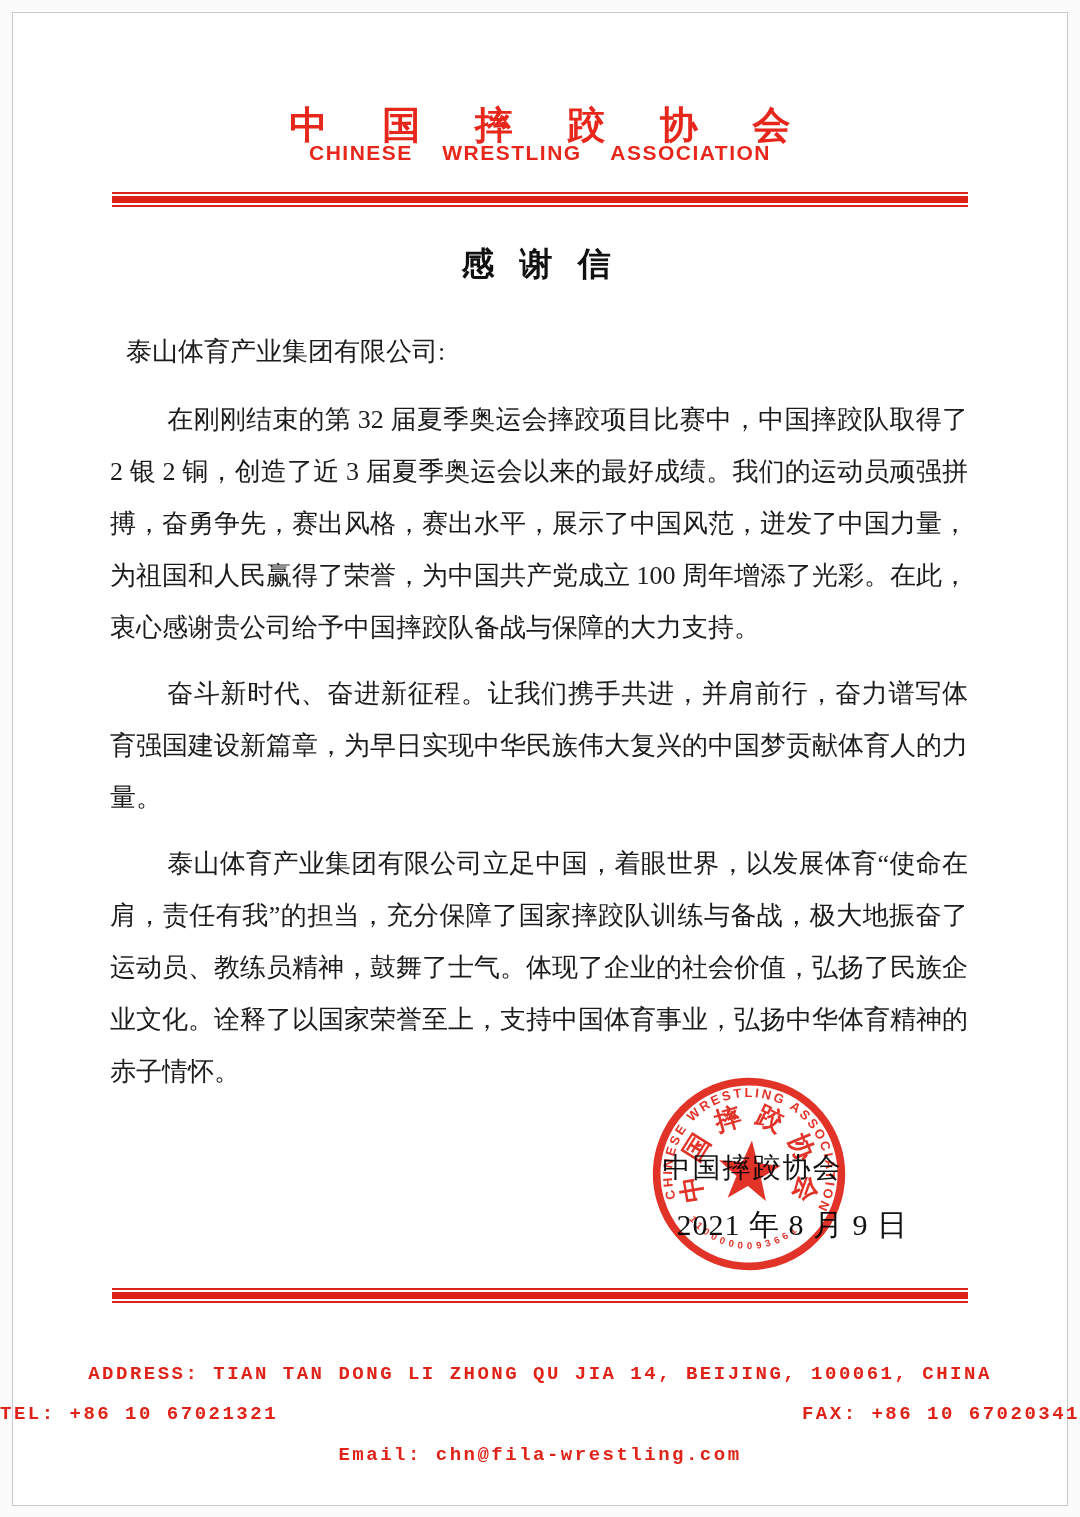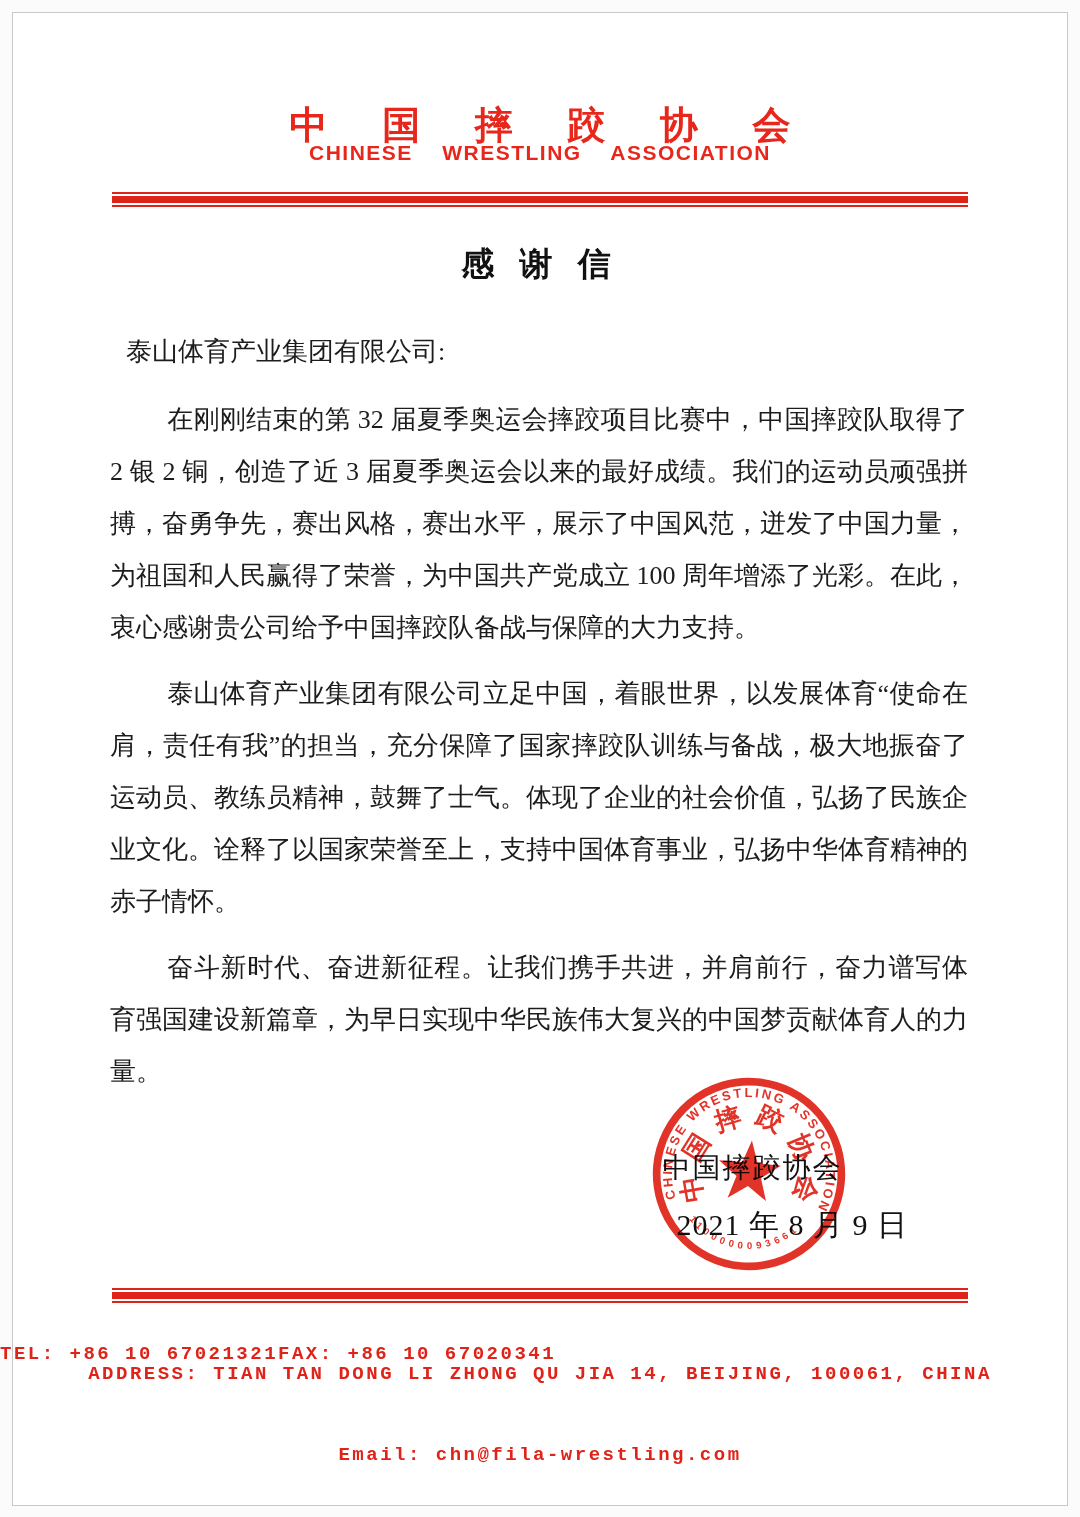--- a/index.html
+++ b/index.html
@@ -90,21 +90,21 @@
   
   .footer-line {
     position:absolute; left:0; width:100%;
     text-align:center;
     color:#e02318; font-weight:bold;
     font-size:19px; letter-spacing:2.5px;
     font-family:Liberation Mono, monospace;
     margin-top:41px;
   }
   .footer-address { top:1322px; }
-  .footer-telfax  { top:1302px; display:flex; justify-content:flex-start; }
+  .footer-telfax  { top:1362px; display:flex; justify-content:space-between; }
   .footer-email   { top:1403px; }
 </style>
 </head>
 <body>
 
 <div class="page-frame"></div>
 
 <div class="org-cn">中 国 摔 跤 协 会</div>
 <div class="org-en">CHINESE    WRESTLING    ASSOCIATION</div>
 
@@ -114,22 +114,22 @@
     <div class="thick"></div>
     <div class="gap"></div>
     <div class="thin"></div>
 </div>
 
 <div class="letter-title">感 谢 信</div>
 
 <div class="letter-body">
   <p class="salutation">泰山体育产业集团有限公司:</p>
   <p class="para">在刚刚结束的第 32 届夏季奥运会摔跤项目比赛中，中国摔跤队取得了 2 银 2 铜，创造了近 3 届夏季奥运会以来的最好成绩。我们的运动员顽强拼搏，奋勇争先，赛出风格，赛出水平，展示了中国风范，迸发了中国力量，为祖国和人民赢得了荣誉，为中国共产党成立 100 周年增添了光彩。在此，衷心感谢贵公司给予中国摔跤队备战与保障的大力支持。</p>
+  <p class="para">奋斗新时代、奋进新征程。让我们携手共进，并肩前行，奋力谱写体育强国建设新篇章，为早日实现中华民族伟大复兴的中国梦贡献体育人的力量。</p>
   <p class="para">泰山体育产业集团有限公司立足中国，着眼世界，以发展体育“使命在肩，责任有我”的担当，充分保障了国家摔跤队训练与备战，极大地振奋了运动员、教练员精神，鼓舞了士气。体现了企业的社会价值，弘扬了民族企业文化。诠释了以国家荣誉至上，支持中国体育事业，弘扬中华体育精神的赤子情怀。</p>
-  <p class="para">奋斗新时代、奋进新征程。让我们携手共进，并肩前行，奋力谱写体育强国建设新篇章，为早日实现中华民族伟大复兴的中国梦贡献体育人的力量。</p>
 </div>
 
 <div class="signature">中国摔跤协会</div>
 <div class="sign-date">2021 年 8 月 9 日</div>
 
 <svg class="seal" viewBox="0 0 210 210">
   <defs>
     <path id="ring-arc" d="M 32.5 138.8 A 80 80 0 1 1 177.5 138.8"></path>
     <path id="cn-arc" d="M 62.4 134.8 A 52 52 0 1 1 147.6 134.8"></path>
     <path id="num-arc" d="M 37.5 144 A 78 78 0 0 0 172.5 144"></path>

